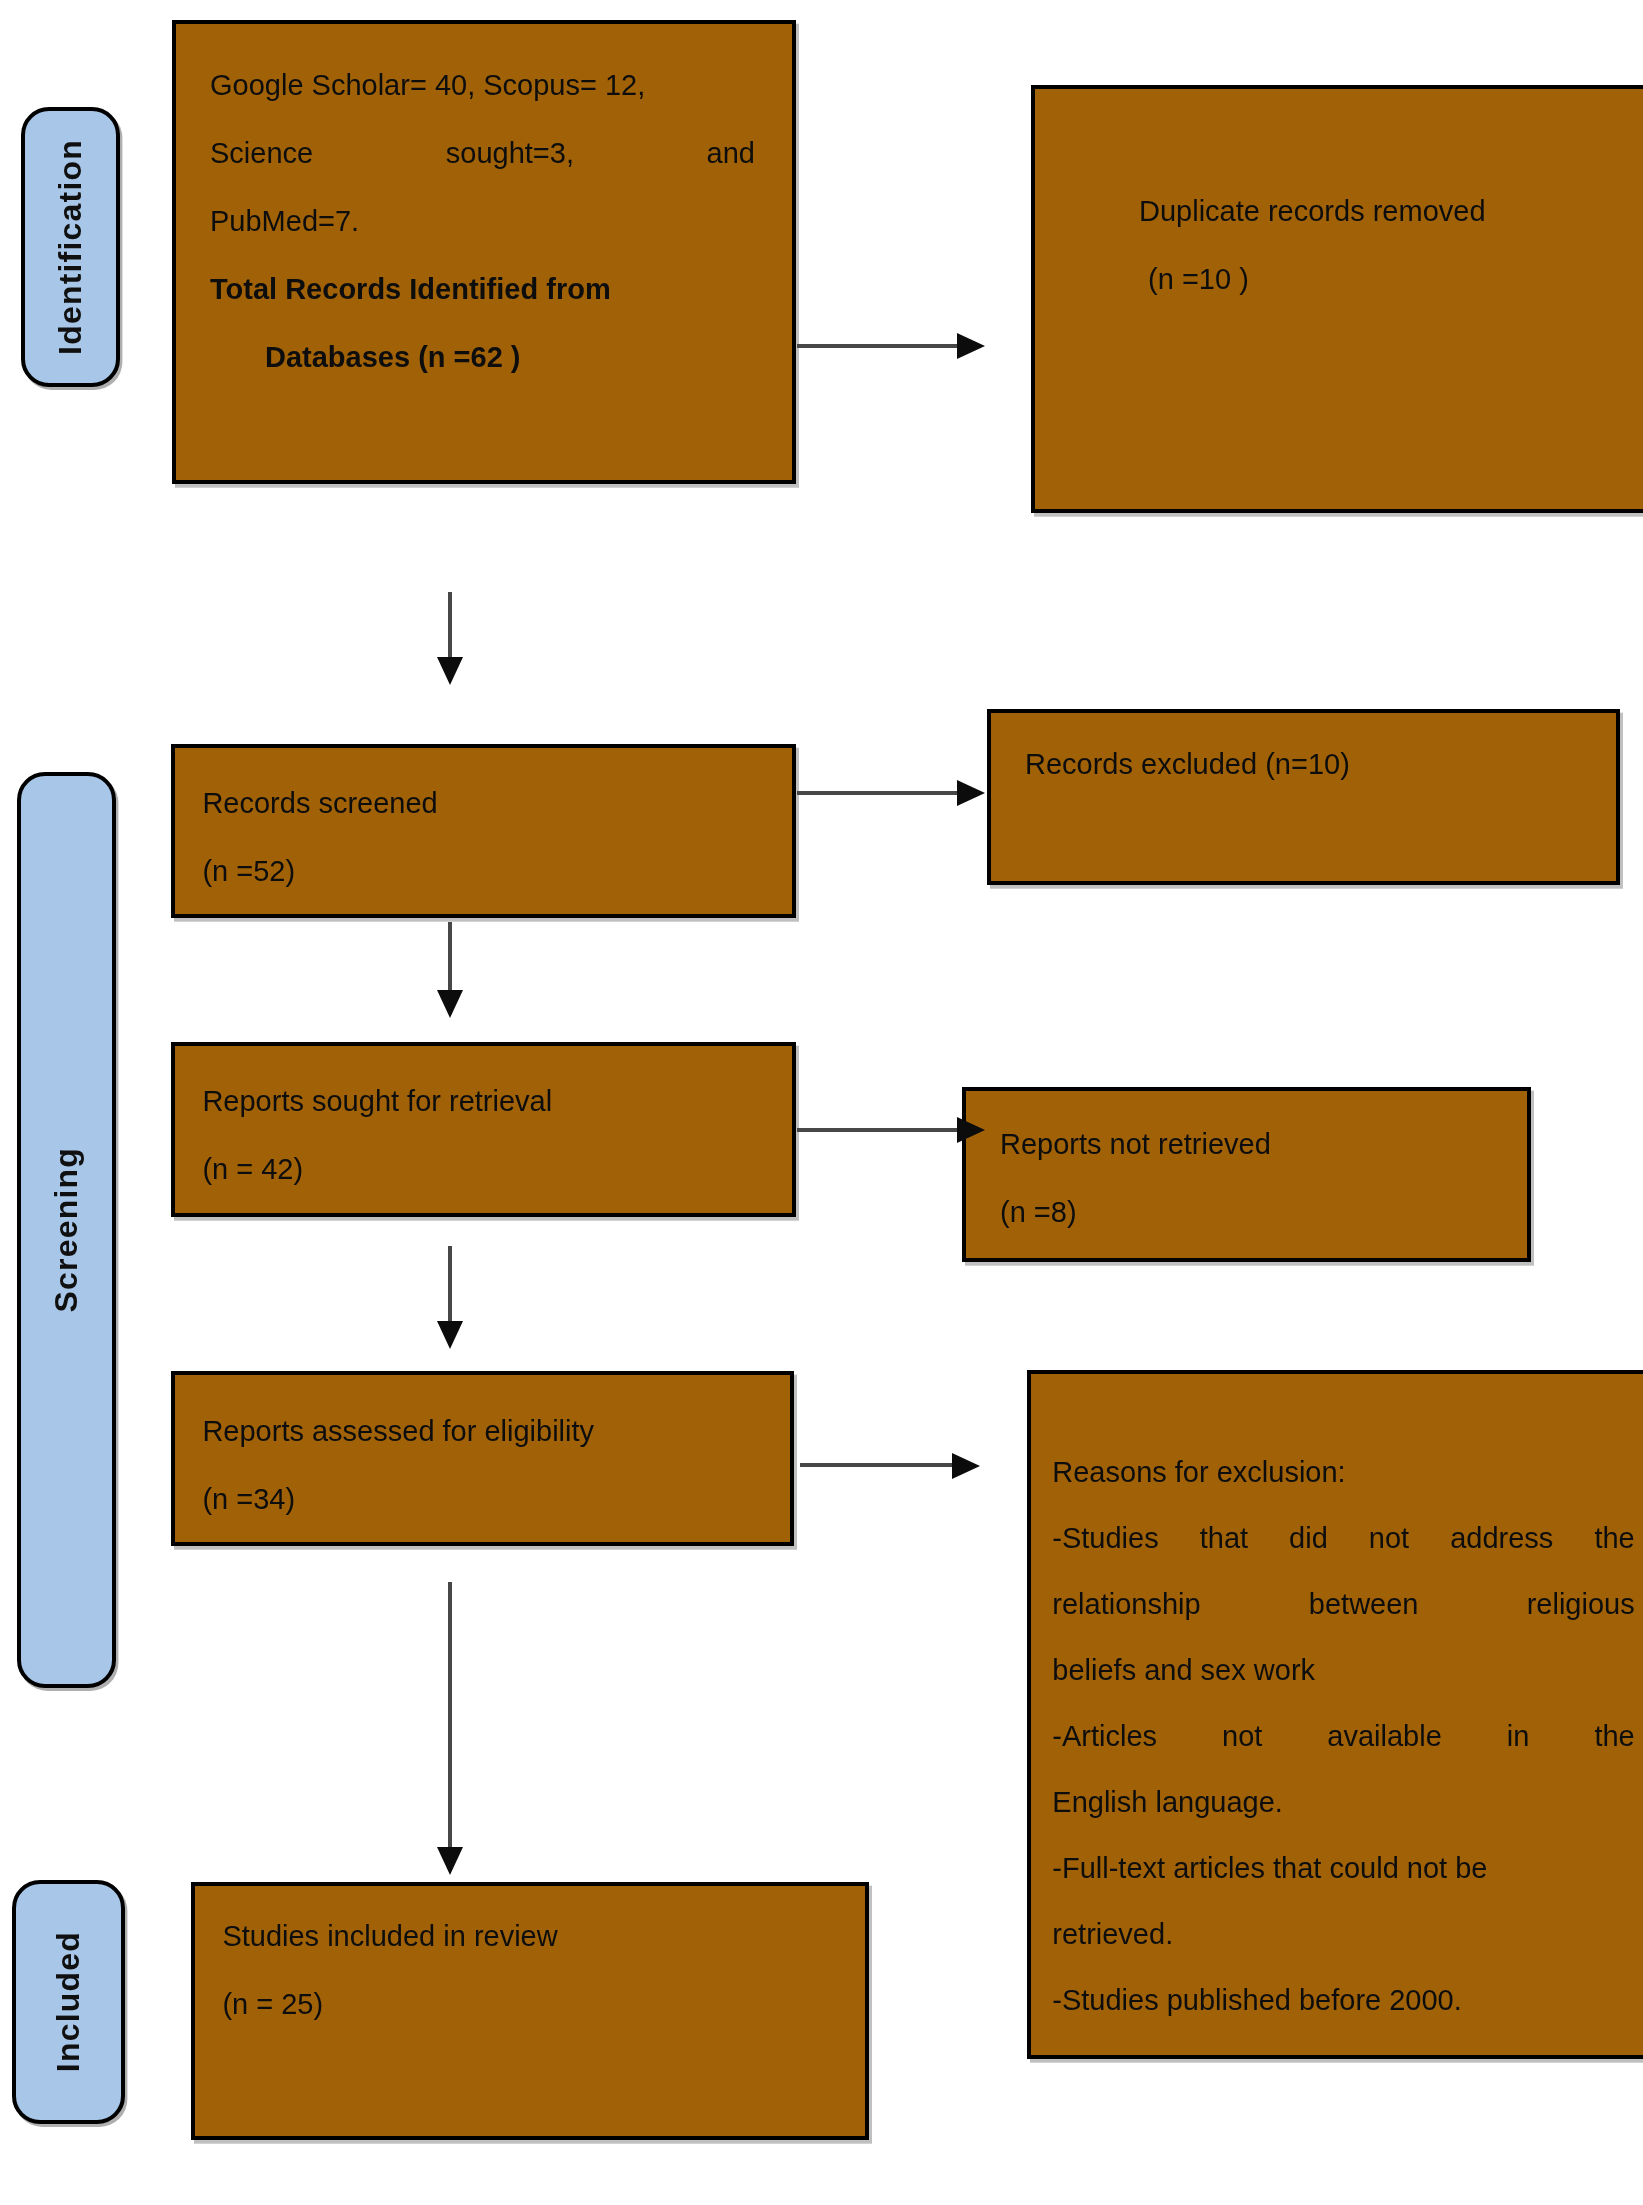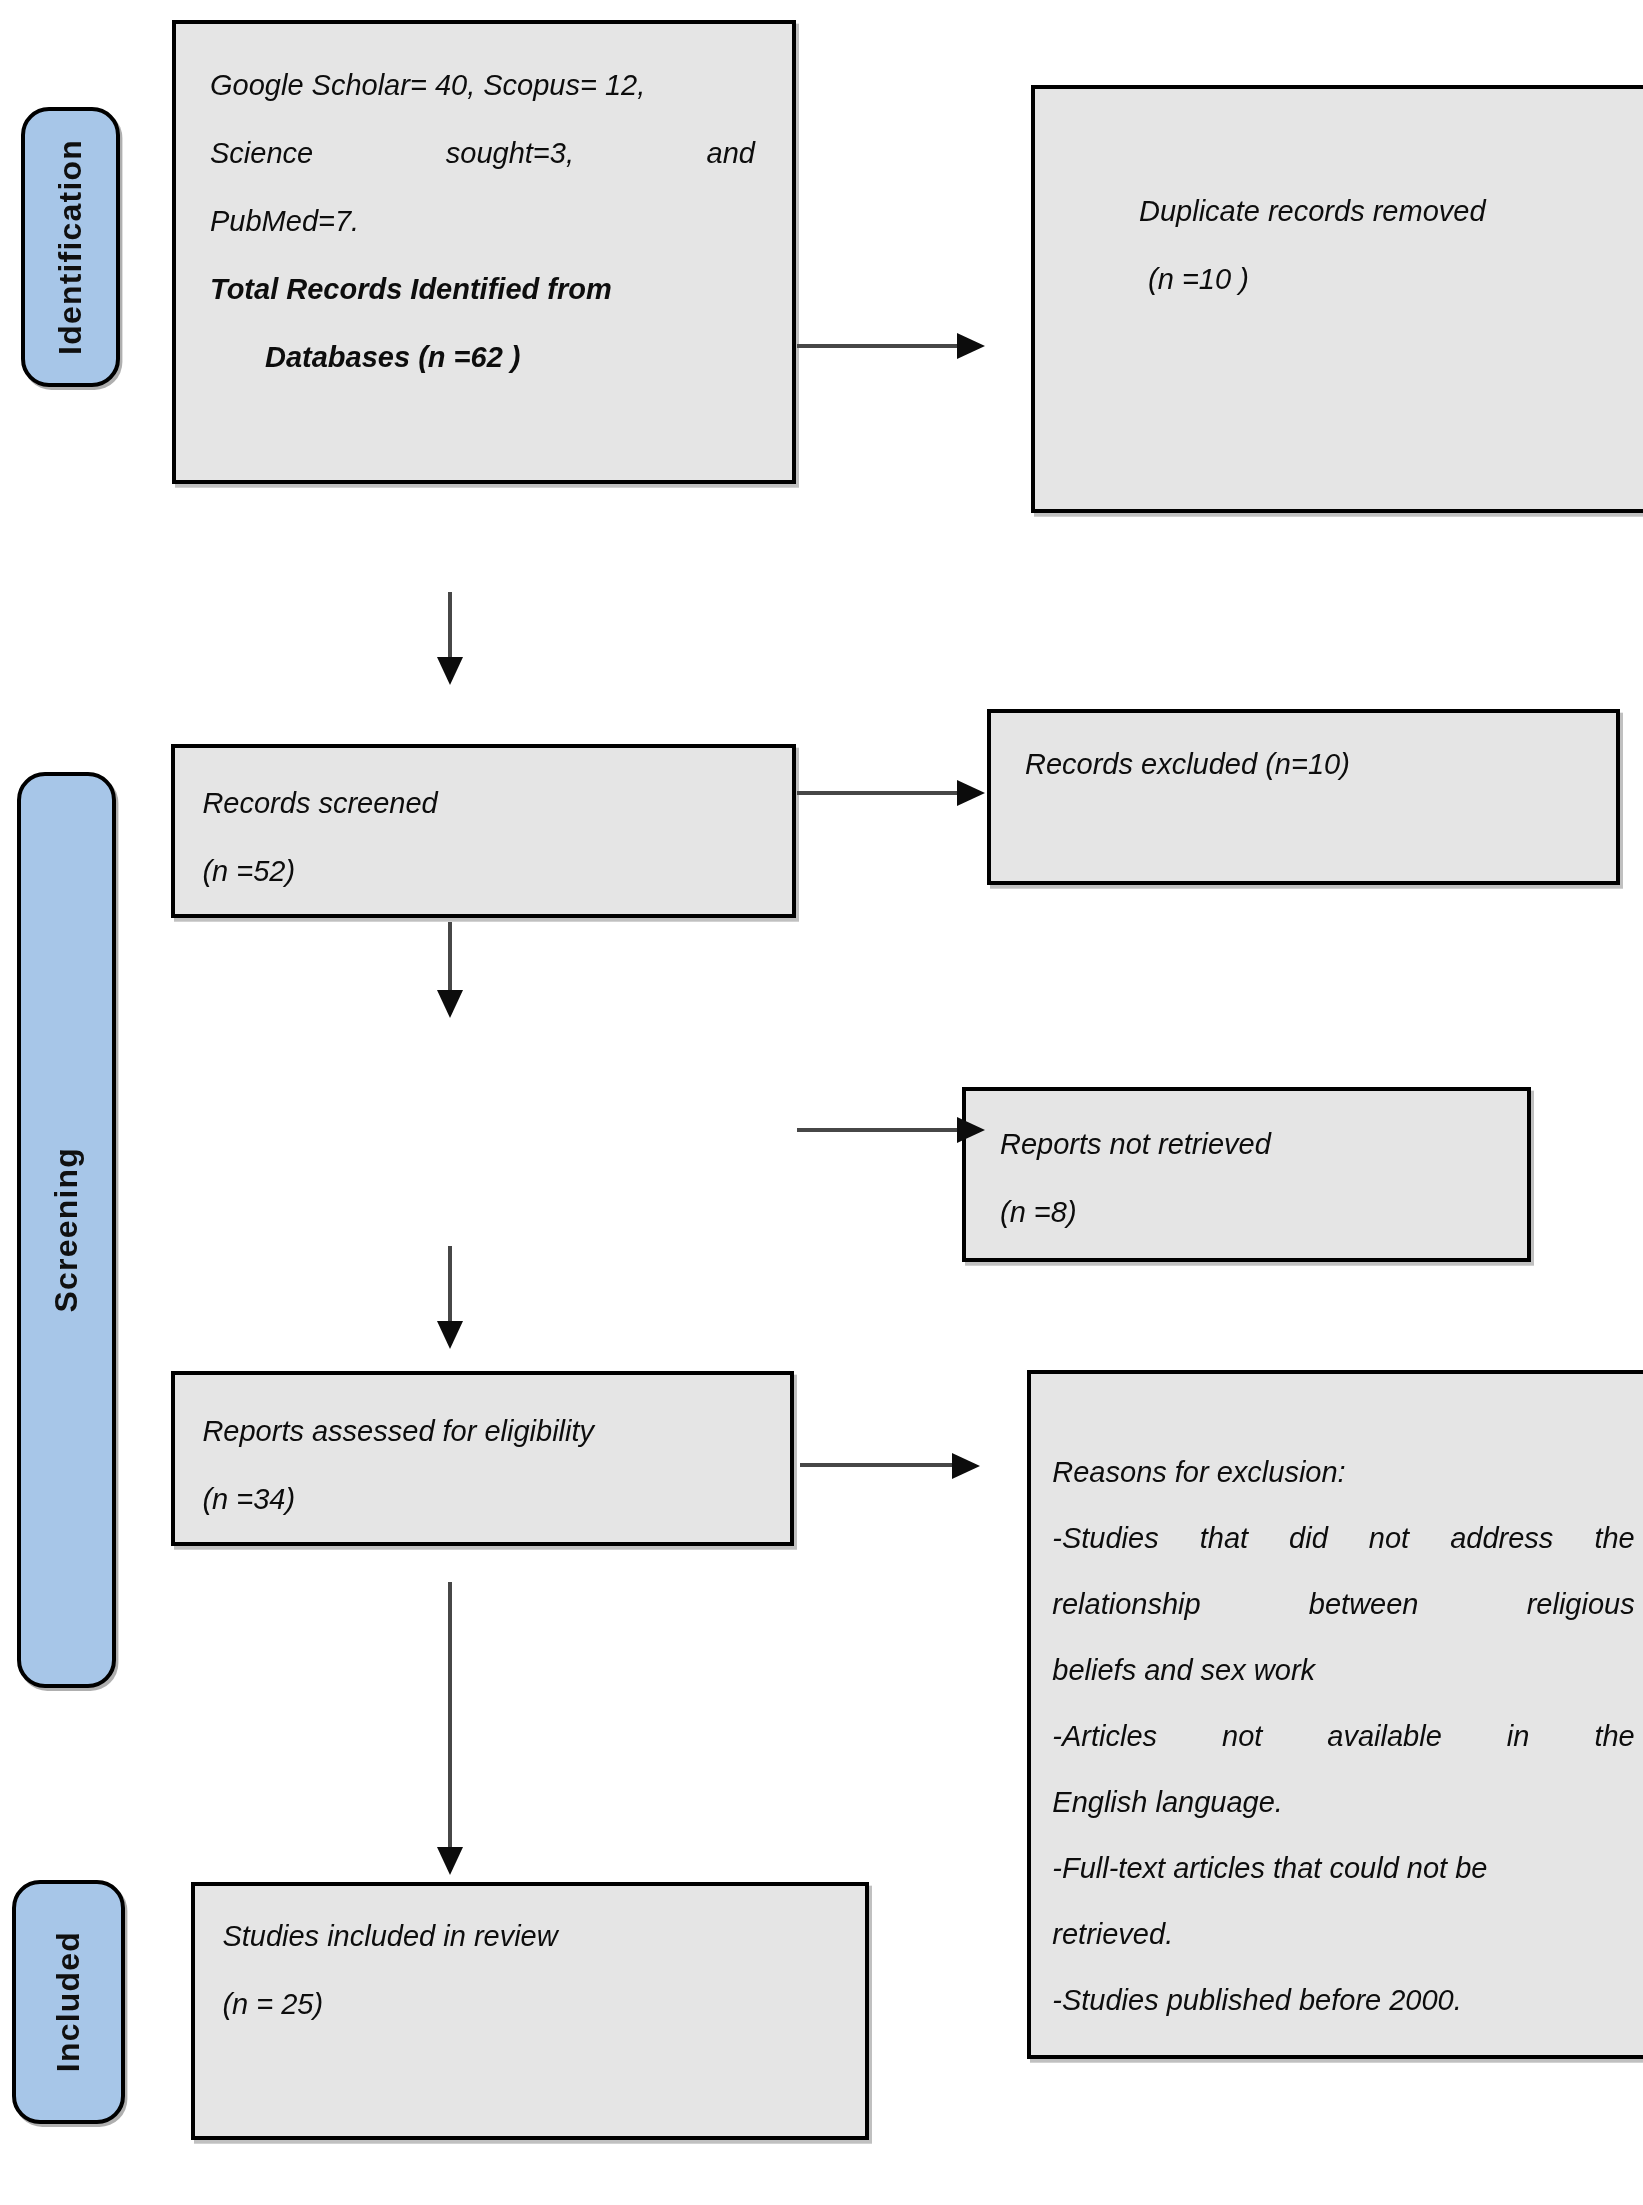--- a/index.html
+++ b/index.html
@@ -8,22 +8,22 @@
         font-family:"Liberation Sans", sans-serif;color:#0d0d0d;overflow:hidden;}
 
   
   .capsule{position:absolute;background:#a7c6e8;border:4.9px solid #000;
            border-radius:28px;display:flex;align-items:center;justify-content:center;
            box-shadow:2.4px 3px 0 rgba(110,110,110,.55);}
   .capsule span{writing-mode:vertical-rl;transform:rotate(180deg);
                 font-weight:bold;font-size:32px;color:#101010;letter-spacing:1.2px;white-space:nowrap;}
 
   
-  .box{position:absolute;background:#e5e5e5;border:4.3px solid #000;box-sizing:border-box;
-       box-shadow:3px 3.7px 0 rgba(130,130,130,.5);font-size:29px;line-height:68px;font-style:italic;}
+  .box{position:absolute;background:#a16207;border:4.3px solid #000;box-sizing:border-box;
+       box-shadow:3px 3.7px 0 rgba(130,130,130,.5);font-size:29px;line-height:68px;}
   .box .ln{white-space:nowrap;}
   .bold{font-weight:bold;}
   .spread{display:flex;justify-content:space-between;white-space:nowrap;}
 
   #box-identified{left:172px;top:19.5px;width:624px;height:464px;padding:27.4px 37px 0 34px;}
   #box-identified .ln5{text-indent:55px;}
 
   #box-duplicates{left:987px;top:85px;width:633px;height:428px;padding:88px 37px 0 104px;margin-left:44px;}
   #box-duplicates .ln2{text-indent:9.1px;}
 
@@ -80,20 +80,24 @@
 
   <div class="box" id="box-screened">
     <div class="ln">Records screened</div>
     <div class="ln">(n =52)</div>
   </div>
 
   <div class="box" id="box-excluded">
     <div class="ln">Records excluded (n=10)</div>
   </div>
 
+  <div class="box" id="box-sought">
+    <div class="ln">Reports sought for retrieval</div>
+    <div class="ln">(n = 42)</div>
+  </div>
 
   <div class="box" id="box-notretrieved">
     <div class="ln">Reports not retrieved</div>
     <div class="ln">(n =8)</div>
   </div>
 
   <div class="box" id="box-assessed">
     <div class="ln">Reports assessed for eligibility</div>
     <div class="ln">(n =34)</div>
   </div>

